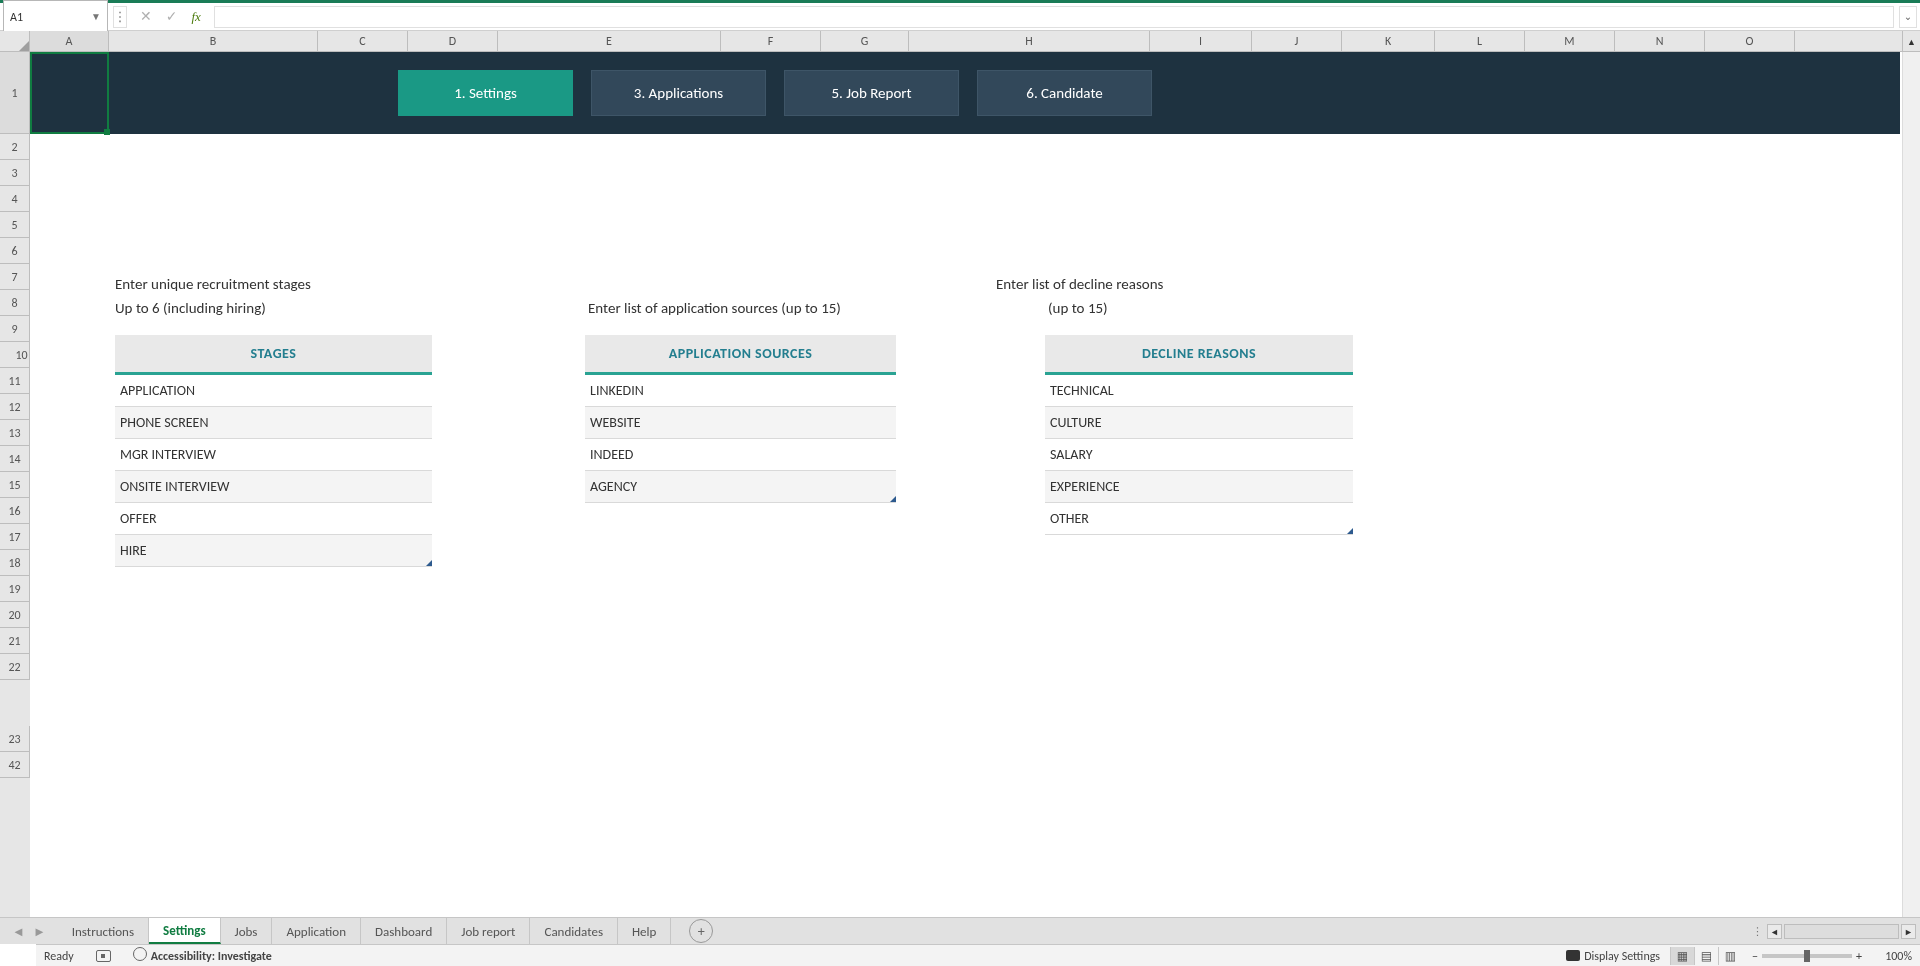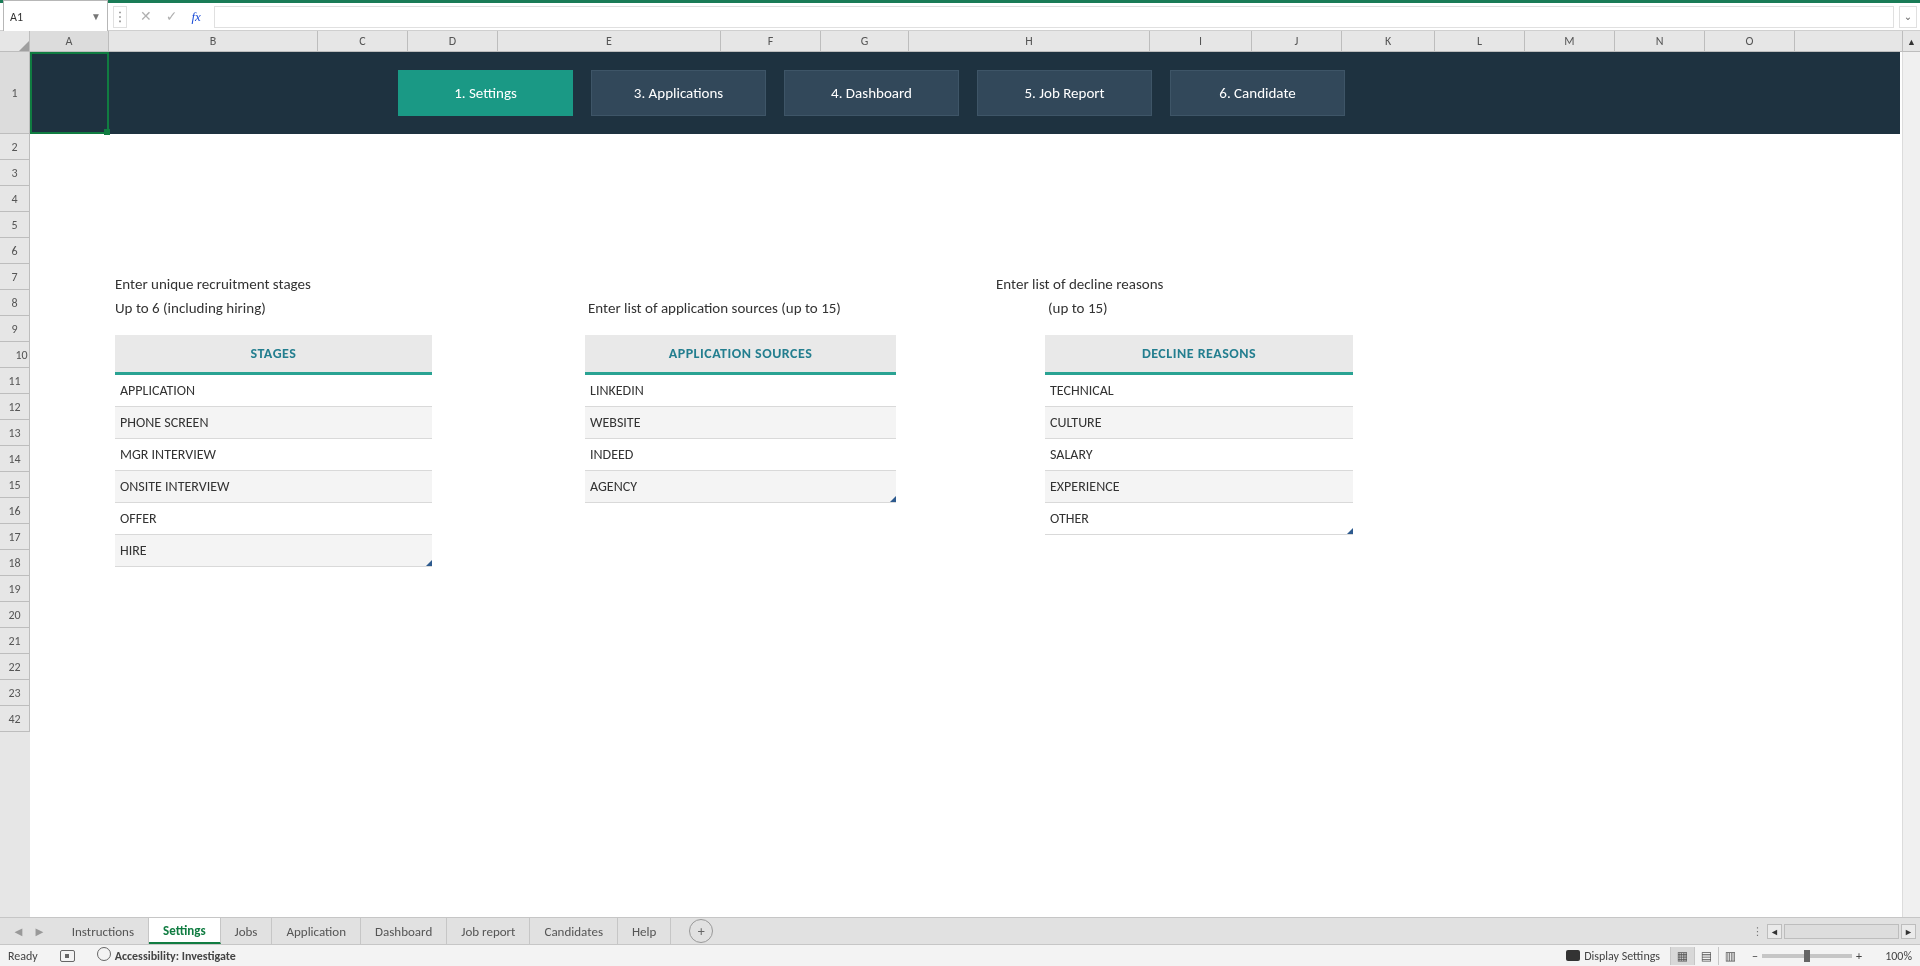--- a/index.html
+++ b/index.html
@@ -63,21 +63,21 @@
     padding: 0 8px;
   }
   .fb-icon {
     color: #b0b0b0;
     font-size: 14px;
   }
   .fx-icon {
     font-style: italic;
     font-family: Georgia, serif;
     font-size: 13px;
-    color: #1d4ed8;
+    color: #4d7c0f;
   }
   .formula-input {
     flex: 1;
     height: 22px;
     border: 1px solid #e0e0e0;
     background: #fff;
   }
   .fb-collapse {
     width: 18px;
     height: 22px;
@@ -342,20 +342,21 @@
   .status-bar {
     height: 22px;
     background: #f3f3f3;
     border-top: 1px solid #c6c6c6;
     display:flex;
     align-items:center;
     font-size:12px;
     padding: 0 8px;
     color:#444;
     gap: 22px;
+    margin-left: 36px;
   }
   .macro-icon {
     width:15px;height:12px;
     border:1px solid #666;
     border-radius:2px;
     position:relative;
   }
   .macro-icon::after{
     content:"";
     position:absolute;left:4px;top:3px;width:4px;height:4px;background:#666;
@@ -460,30 +461,29 @@
       <div class="row-label" style="height: 26px;">13</div>
       <div class="row-label" style="height: 26px;">14</div>
       <div class="row-label" style="height: 26px;">15</div>
       <div class="row-label" style="height: 26px;">16</div>
       <div class="row-label" style="height: 26px;">17</div>
       <div class="row-label" style="height: 26px;">18</div>
       <div class="row-label" style="height: 26px;">19</div>
       <div class="row-label" style="height: 26px;">20</div>
       <div class="row-label" style="height: 26px;">21</div>
       <div class="row-label" style="height: 26px;">22</div>
-      <div class="row-label" style="height: 26px;">23</div>
+      <div class="row-label" style="height: 26px; margin-top: 46px;">23</div>
       <div class="row-label" style="height: 26px;">42</div>
     </div>
 
   <div class="grid-content">
 
     <div class="nav-bar" id="nav-bar">
         <div class="nav-btn active">1. Settings</div>
         <div class="nav-btn">3. Applications</div>
-        <div class="nav-btn">4. Dashboard</div>
         <div class="nav-btn">5. Job Report</div>
         <div class="nav-btn">6. Candidate</div>
       </div>
 
     <div class="selected-cell">
       <div class="fill-handle"></div>
     </div>
 
     <div class="instr" style="left:85px;top:223px;">Enter unique recruitment stages</div>
     <div class="instr" style="left:85px;top:247px;">Up to 6 (including hiring)</div>

